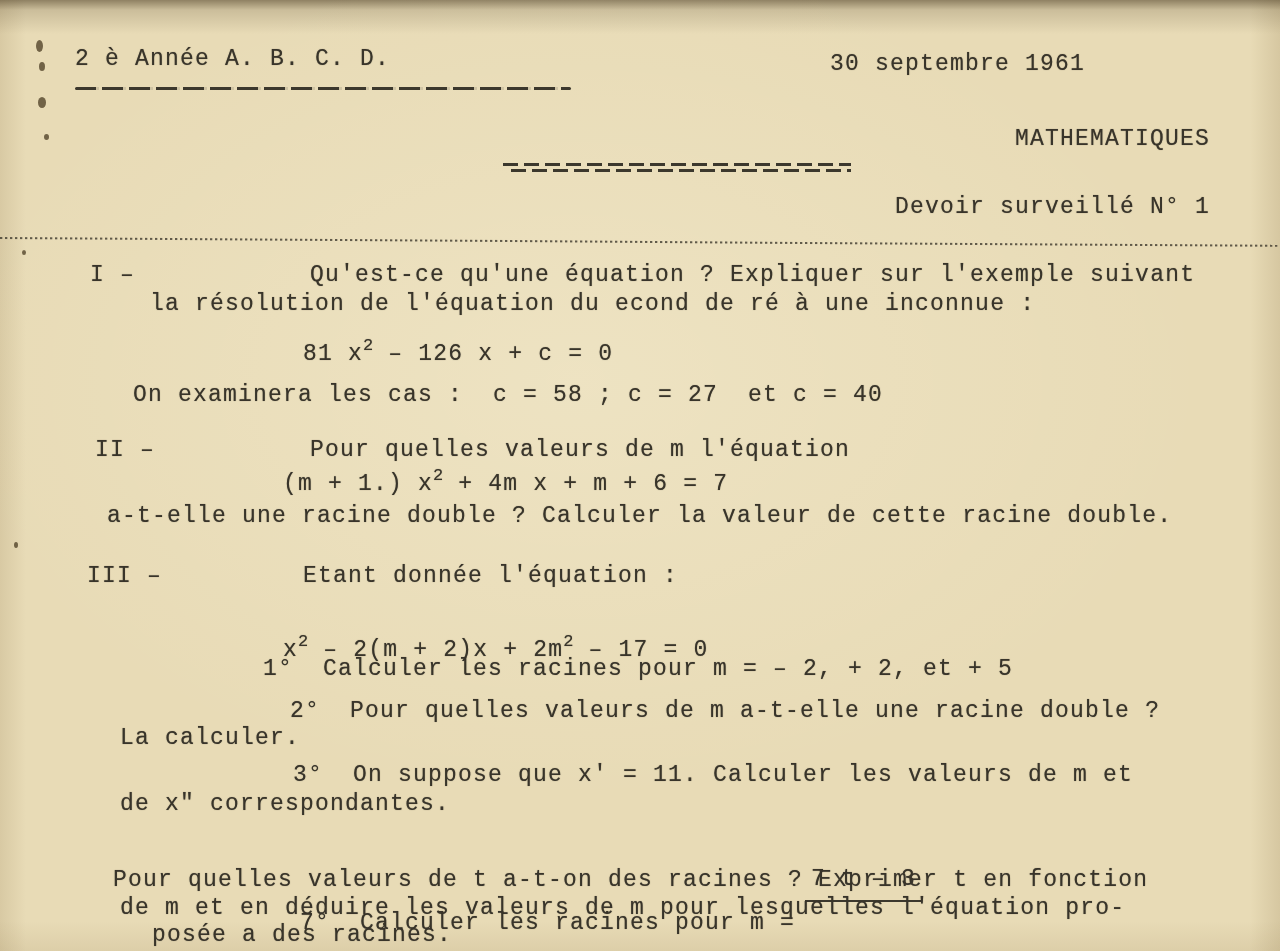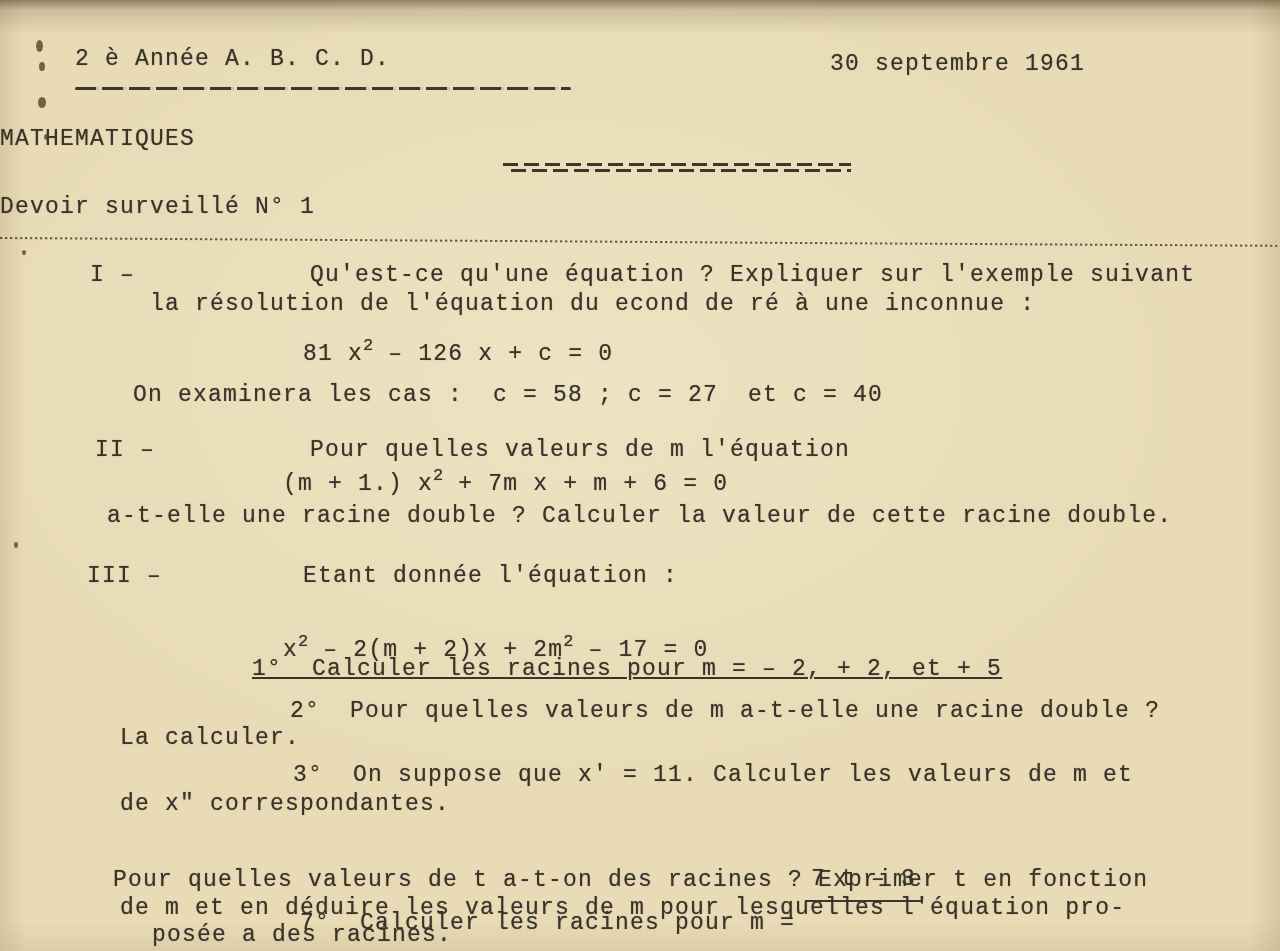--- a/index.html
+++ b/index.html
@@ -26,21 +26,21 @@
   }
   .line {
     position: absolute;
     white-space: pre;
     line-height: 28px;
   }
   .centered-band {
     position: absolute;
     left: 0;
     width: 1210px;
-    text-align: left;
+    text-align: right;
     white-space: pre;
   }
   .rule-dashed {
     position: absolute;
     height: 3px;
     background: repeating-linear-gradient(90deg, #3c382d 0 21px, rgba(60,56,45,0.15) 21px 24px, transparent 24px 27px);
     border-radius: 2px;
   }
   .rule-double-dashed {
     position: absolute;
@@ -109,27 +109,27 @@
 <div class="rule-dotted" style="top:237px;"></div>
 
 <div class="line" style="left:90px; top:261px;">I –</div>
 <div class="line" style="left:310px; top:261px;">Qu'est-ce qu'une équation ? Expliquer sur l'exemple suivant</div>
 <div class="line" style="left:150px; top:290px;">la résolution de l'équation du econd de ré à une inconnue :</div>
 <div class="line" style="left:303px; top:340px;"><span>81 x</span><sup class="exp">2</sup><span> – 126 x + c = 0</span></div>
 <div class="line" style="left:133px; top:381px;">On examinera les cas :  c = 58 ; c = 27  et c = 40</div>
 
 <div class="line" style="left:95px; top:436px;">II –</div>
 <div class="line" style="left:310px; top:436px;">Pour quelles valeurs de m l'équation</div>
-<div class="line" style="left:283px; top:470px;"><span>(m + 1.) x</span><sup class="exp">2</sup><span> + 7m x + m + 6 = 0</span></div>
+<div class="line" style="left:283px; top:470px;"><span>(m + 1.) x</span><sup class="exp">2</sup><span> + 4m x + m + 6 = 7</span></div>
 <div class="line" style="left:107px; top:502px;">a-t-elle une racine double ? Calculer la valeur de cette racine double.</div>
 
 <div class="line" style="left:87px; top:562px;text-align:center;">III –</div>
 <div class="line" style="left:303px; top:562px;">Etant donnée l'équation :</div>
 <div class="line" style="left:283px; top:614px;margin-top:22px;"><span>x</span><sup class="exp">2</sup><span> – 2(m + 2)x + 2m</span><sup class="exp">2</sup><span> – 17 = 0</span></div>
-<div class="line" style="left:252px; top:655px;text-decoration:underline;">1°  Calculer les racines pour m = – 2, + 2, et + 5</div>
+<div class="line" style="left:263px; top:655px;">1°  Calculer les racines pour m = – 2, + 2, et + 5</div>
 <div class="line" style="left:290px; top:697px;text-align:right;">2°  Pour quelles valeurs de m a-t-elle une racine double ?</div>
 <div class="line" style="left:120px; top:724px;">La calculer.</div>
 <div class="line" style="left:293px; top:761px;">3°  On suppose que x' = 11. Calculer les valeurs de m et</div>
 <div class="line" style="left:120px; top:790px;">de x" correspondantes.</div>
 
 <div class="frac-line" style="left:300px; top:814px;">
   <span>7°  Calculer les racines pour m =</span>
   <span class="fraction">
     <span class="num">7 t – 3</span>
     <span class="den">t + 1</span>

